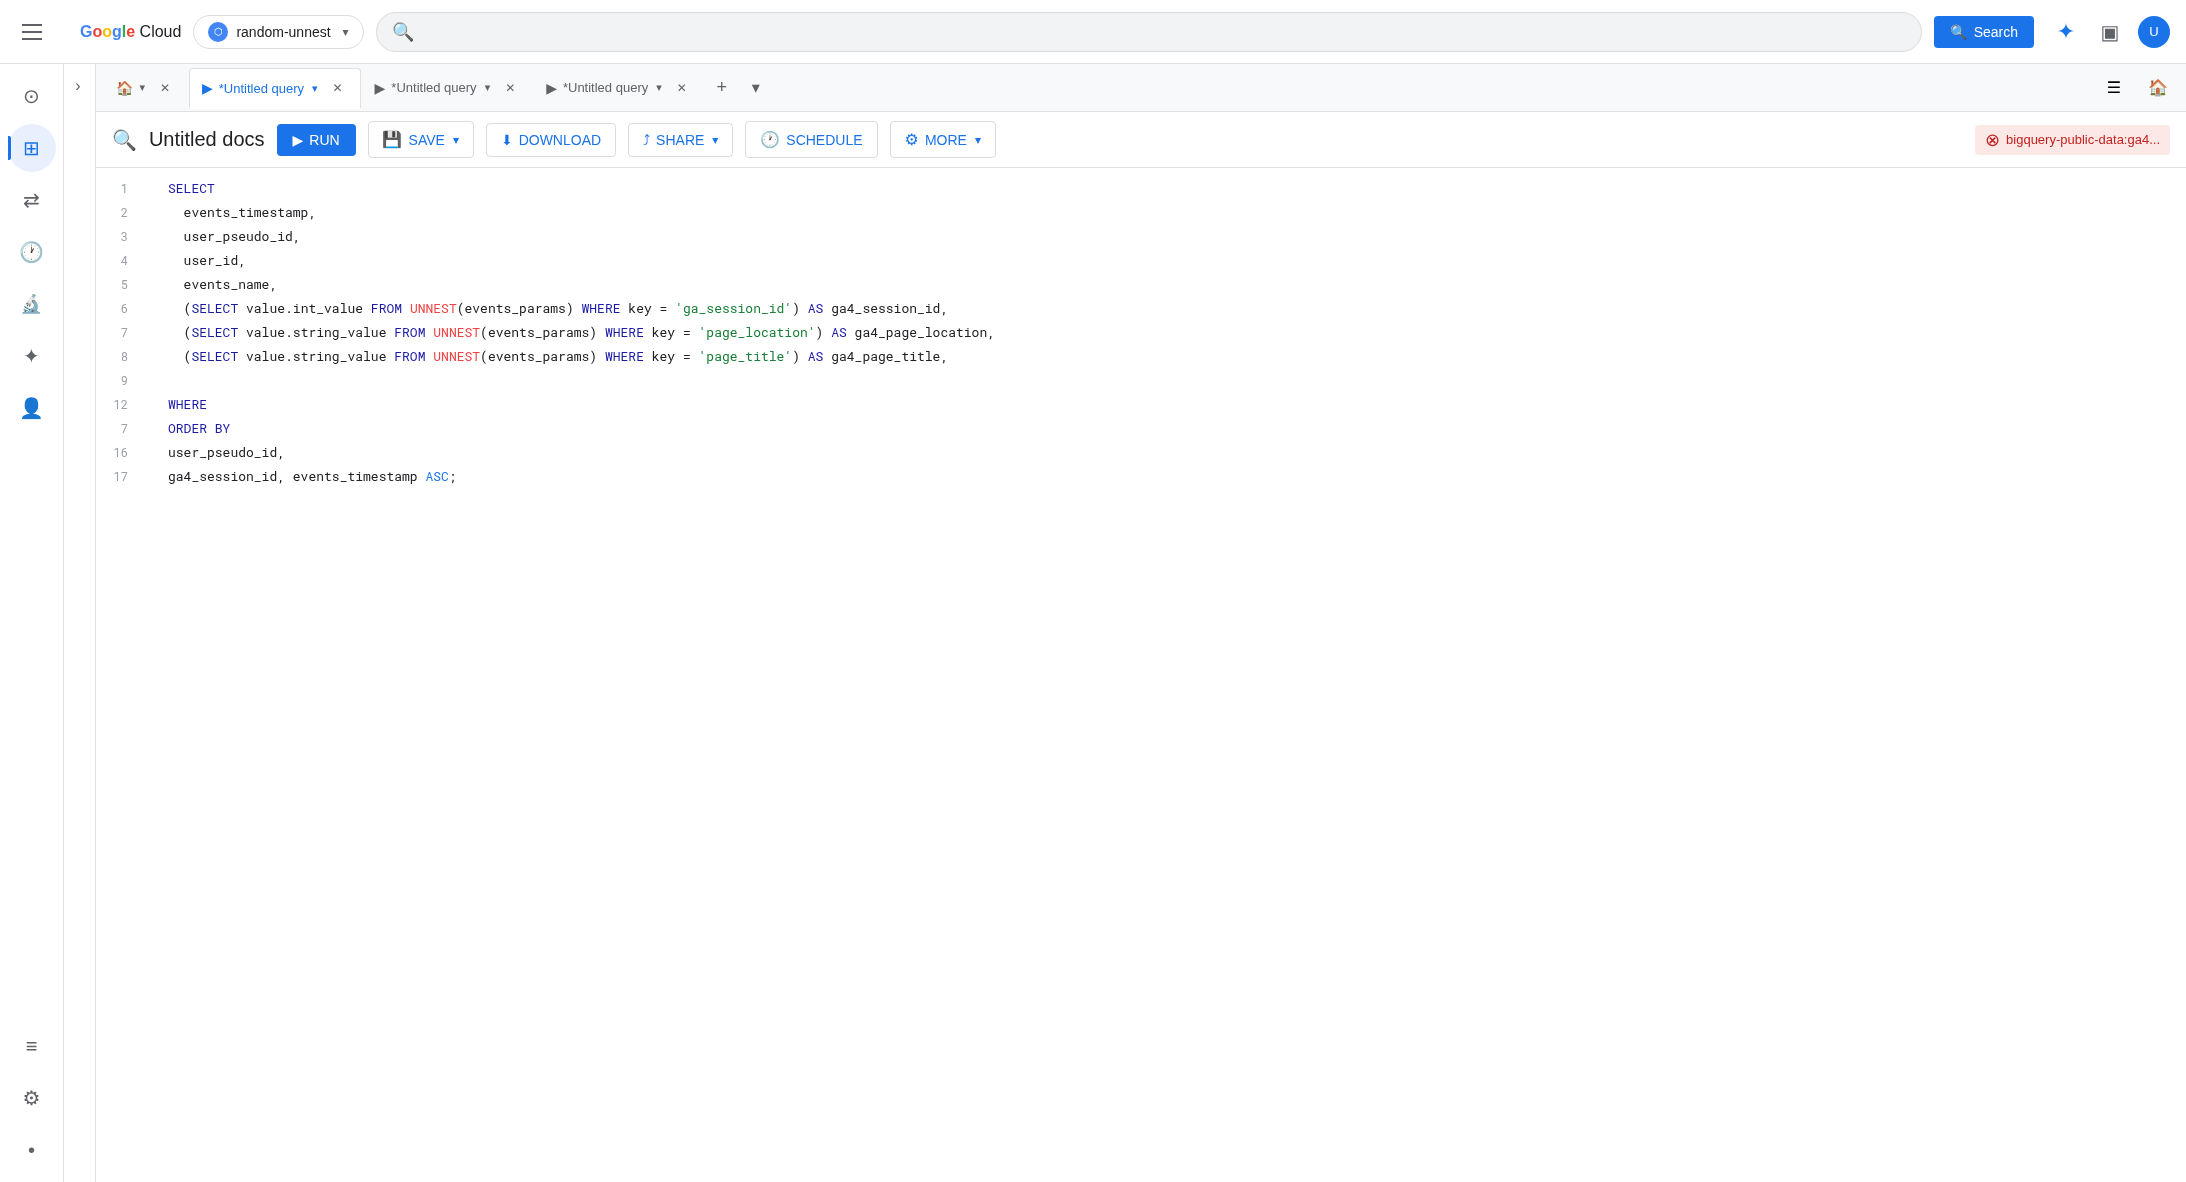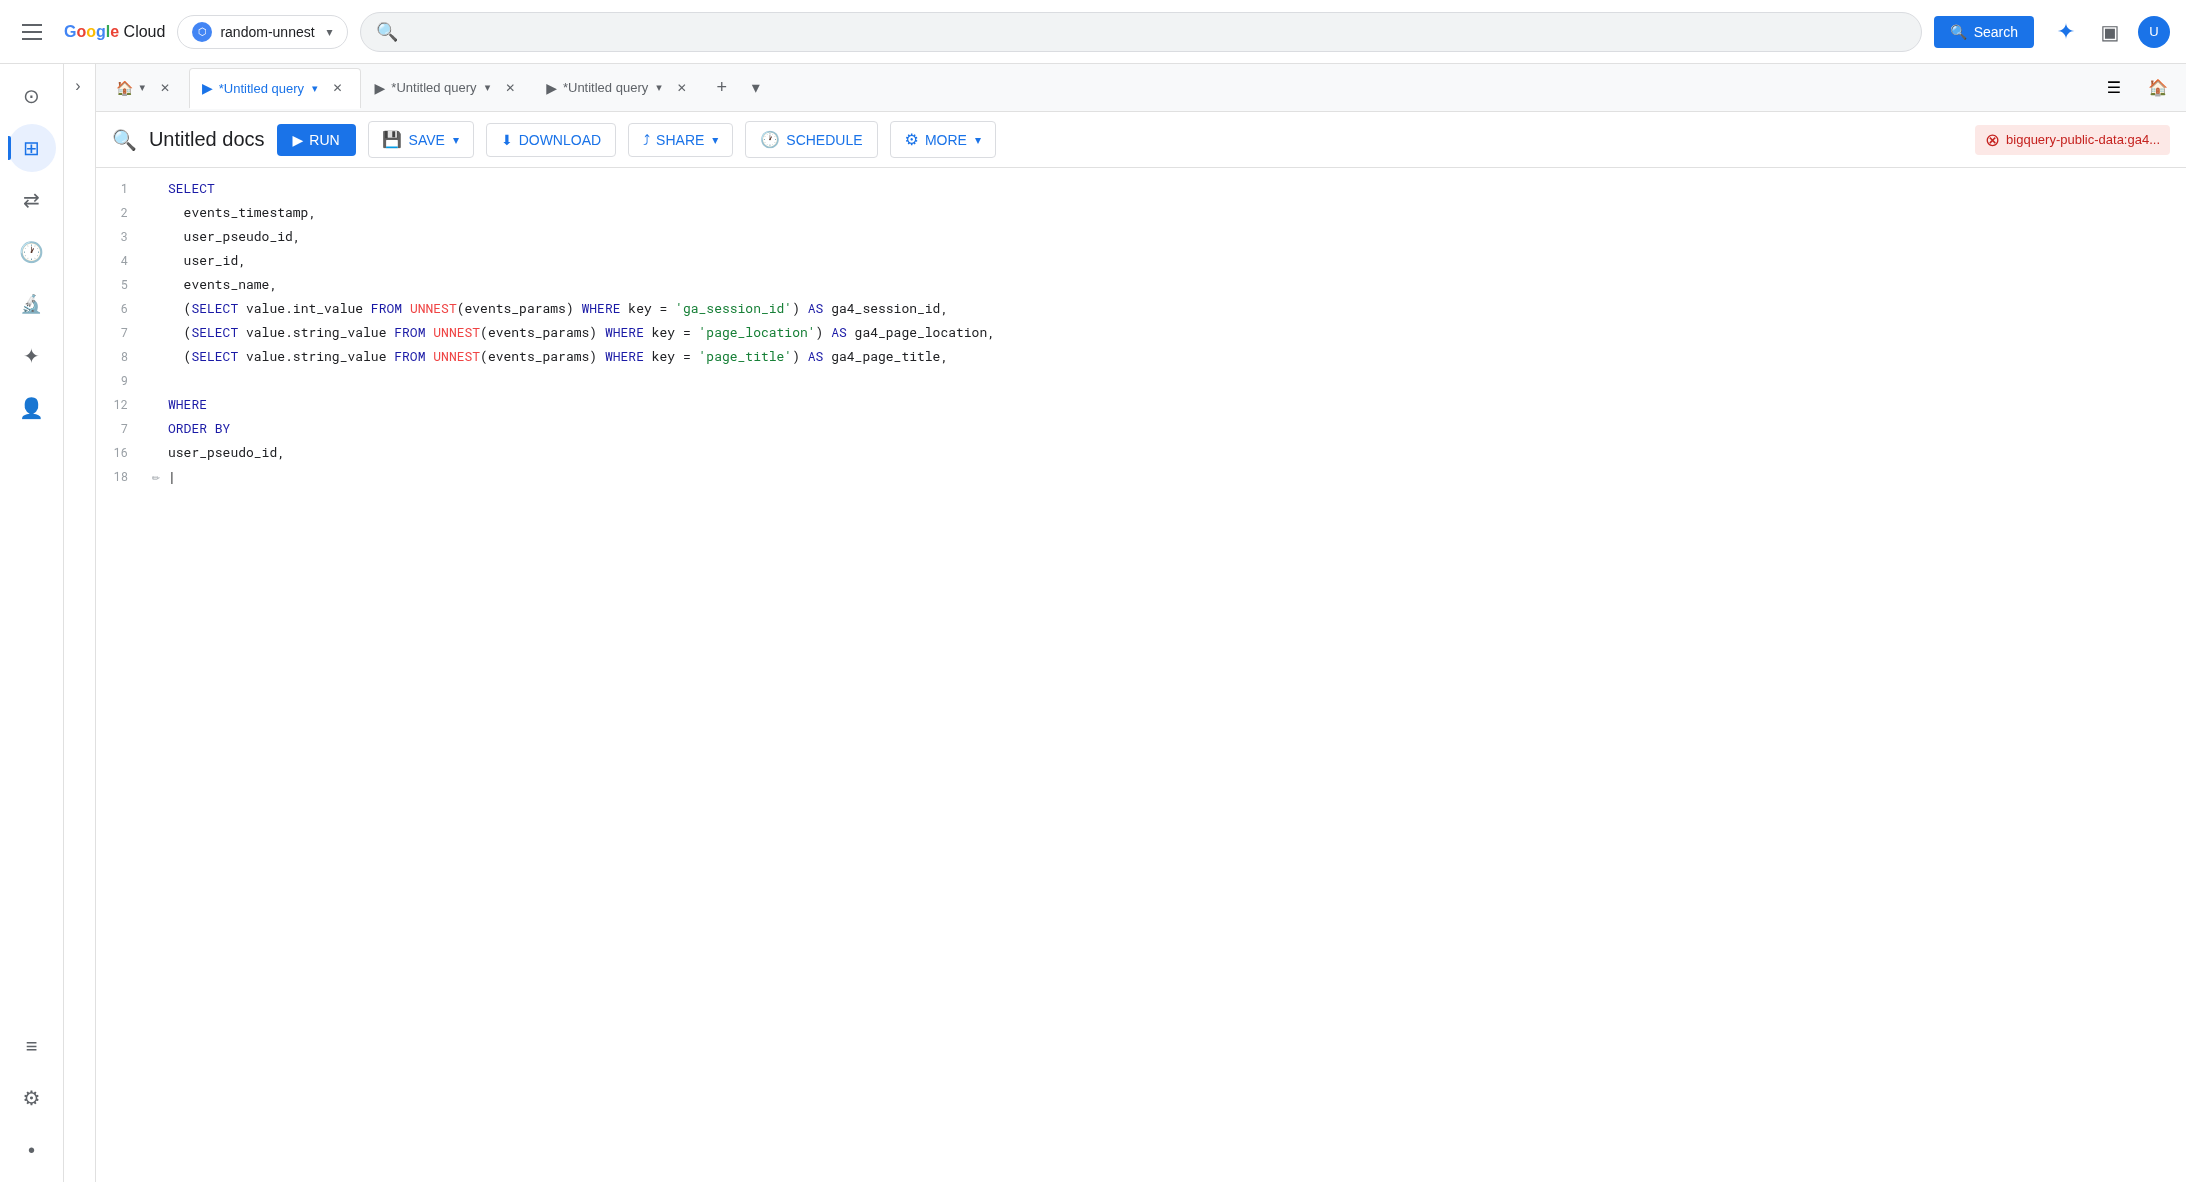--- a/index.html
+++ b/index.html
@@ -20,20 +20,21 @@
       width: 40px; height: 40px;
       display: flex; align-items: center; justify-content: center;
       cursor: pointer; border-radius: 50%;
     }
     .hamburger-lines { display: flex; flex-direction: column; gap: 5px; }
     .hamburger-lines span { display: block; width: 20px; height: 2px; background: #5f6368; }
 
     .google-cloud-logo {
       display: flex; align-items: center; gap: 6px;
       text-decoration: none;
+      margin-left: 16px;
     }
     .logo-g { color: #4285f4; font-weight: 600; }
     .logo-o1 { color: #ea4335; font-weight: 600; }
     .logo-o2 { color: #fbbc04; font-weight: 600; }
     .logo-g2 { color: #4285f4; font-weight: 600; }
     .logo-l { color: #34a853; font-weight: 600; }
     .logo-e { color: #ea4335; font-weight: 600; }
 
     .project-selector {
       display: flex; align-items: center; gap: 8px;
@@ -539,25 +540,23 @@
           <span class="line-actions"></span>
           <span class="line-content"><span class="kw-select">ORDER BY</span></span>
         </div>
 
         <div class="code-line">
           <span class="line-number">16</span>
           <span class="line-actions"></span>
           <span class="line-content">user_pseudo_id,</span>
         </div>
 
-
-        <div class="code-line">
-          <span class="line-number">18</span>
-          <span class="line-actions">
-            <span style="font-size:14px;color:#9aa0a6;">✏</span>
-          </span>
-          <span class="line-content cursor-line"></span>
-        </div>
+        <div class="code-line">
+          <span class="line-number">17</span>
+          <span class="line-actions"></span>
+          <span class="line-content">ga4_session_id, events_timestamp <span class="kw" style="color:#1a73e8;">ASC</span>;</span>
+        </div>
+
 
       </div>
     </div>
   </div>
 </div>
 
 </body></html>

